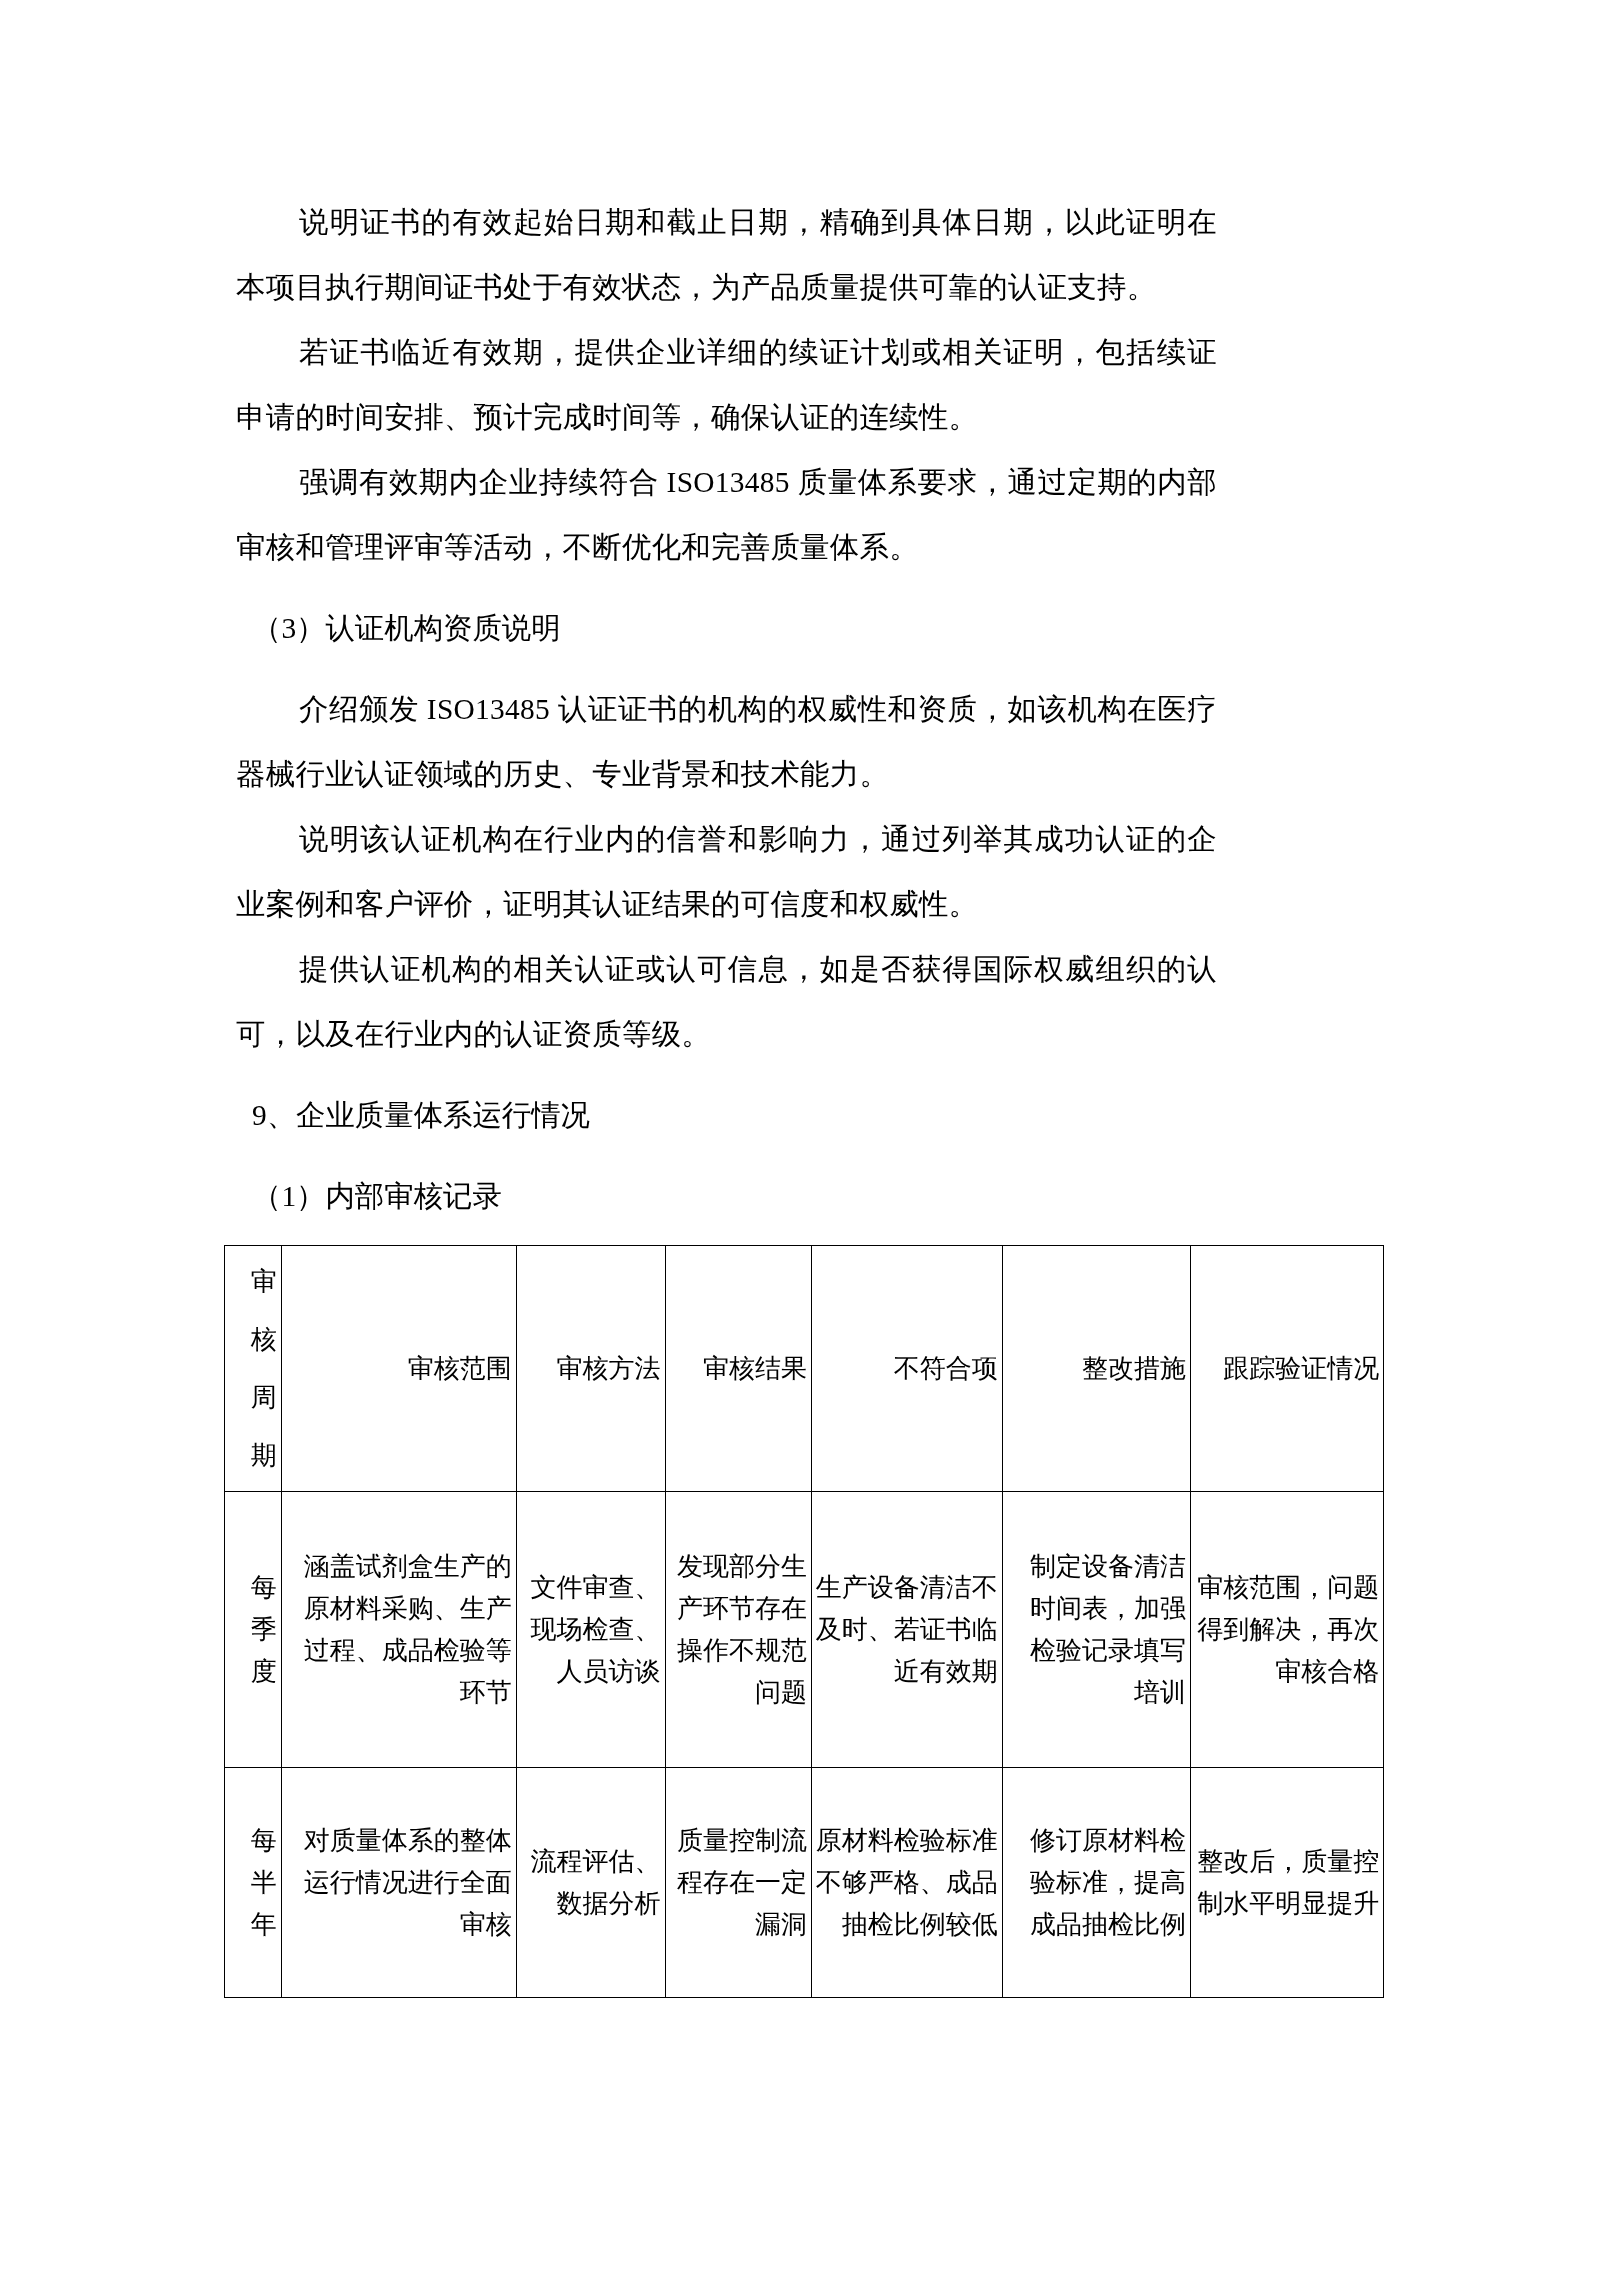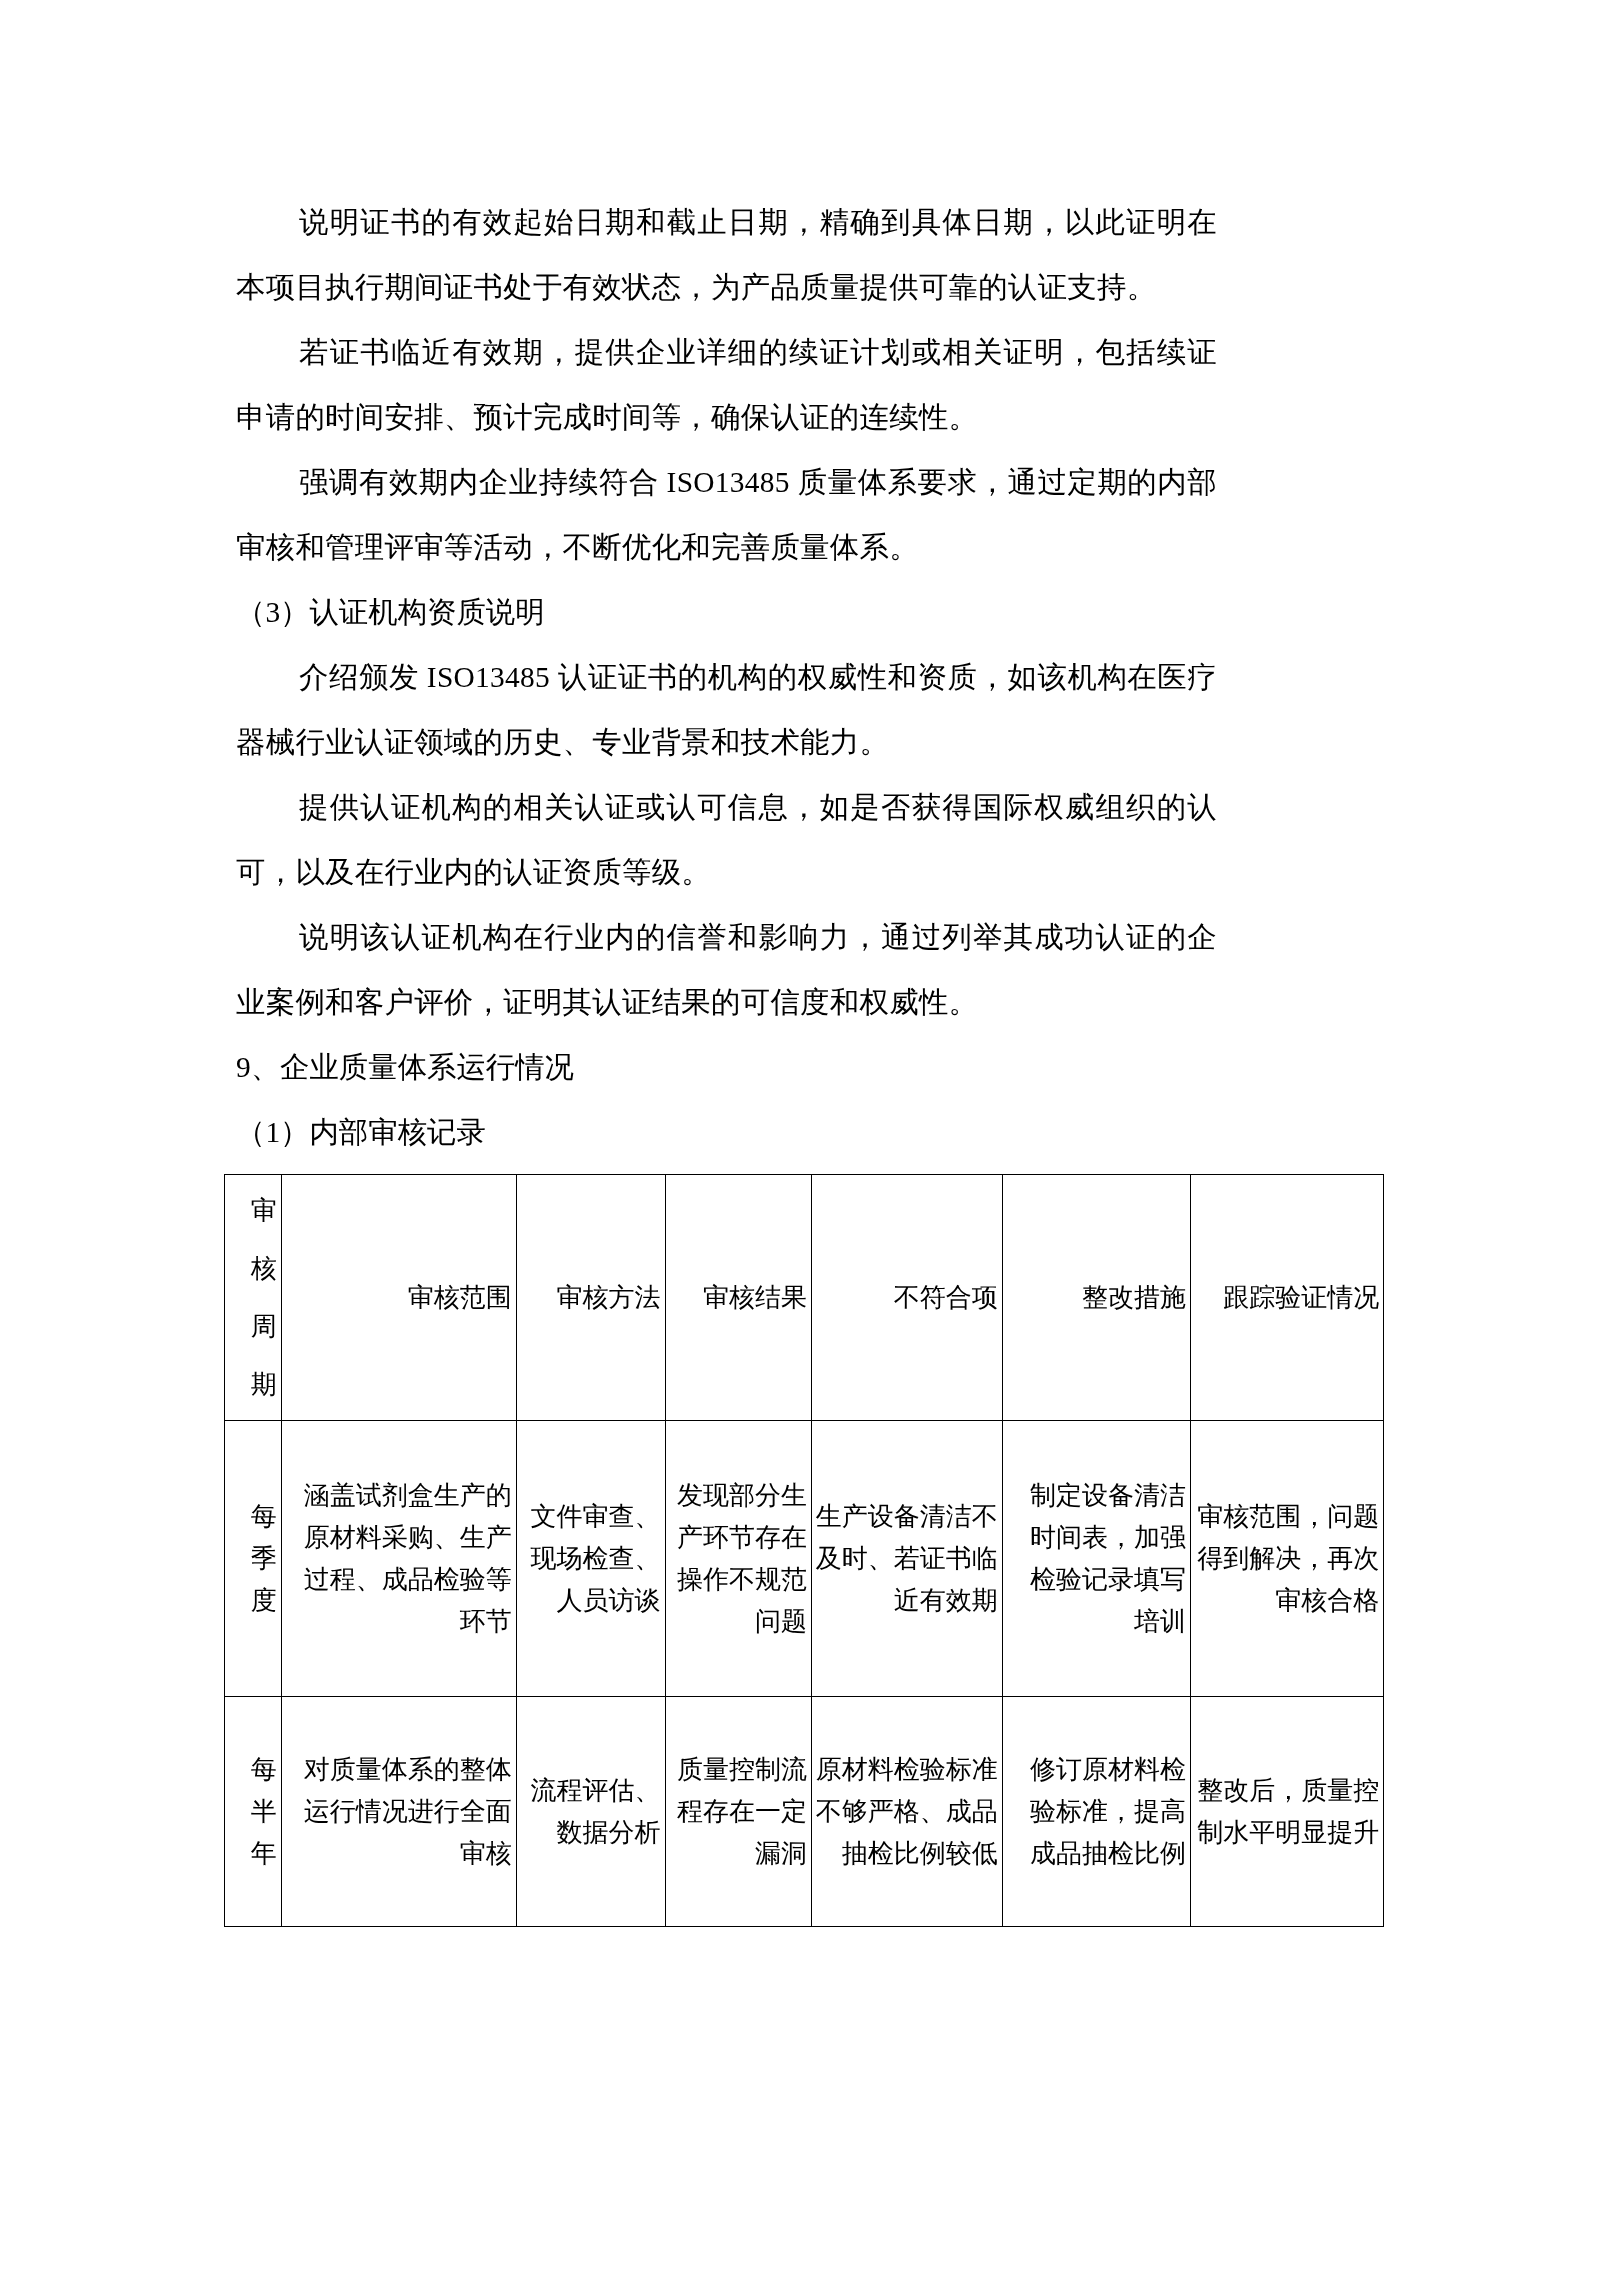--- a/index.html
+++ b/index.html
@@ -27,21 +27,21 @@
     text-justify: inter-ideograph;
     letter-spacing: 0.3px;
     margin: 0;
   }
   .body-text.indent {
     text-indent: 63px;
   }
   .heading {
     font-size: 29.4px;
     line-height: 65px;
-    margin: 0;
+    margin: 16px;
     text-align: left;
   }
   
   .audit-table-wrap {
     margin-top: 9.2px;
     margin-left: -11.8px;
   }
   table.audit-table {
     border-collapse: collapse;
     table-layout: fixed;
@@ -88,23 +88,23 @@
   <p class="body-text indent">说明证书的有效起始日期和截止日期，精确到具体日期，以此证明在本项目执行期间证书处于有效状态，为产品质量提供可靠的认证支持。</p>
 
   <p class="body-text indent">若证书临近有效期，提供企业详细的续证计划或相关证明，包括续证申请的时间安排、预计完成时间等，确保认证的连续性。</p>
 
   <p class="body-text indent">强调有效期内企业持续符合 ISO13485 质量体系要求，通过定期的内部审核和管理评审等活动，不断优化和完善质量体系。</p>
 
   <p class="heading">（3）认证机构资质说明</p>
 
   <p class="body-text indent">介绍颁发 ISO13485 认证证书的机构的权威性和资质，如该机构在医疗器械行业认证领域的历史、专业背景和技术能力。</p>
 
+  <p class="body-text indent">说明该认证机构在行业内的信誉和影响力，通过列举其成功认证的企业案例和客户评价，证明其认证结果的可信度和权威性。</p>
+
   <p class="body-text indent">提供认证机构的相关认证或认可信息，如是否获得国际权威组织的认可，以及在行业内的认证资质等级。</p>
-
-  <p class="body-text indent">说明该认证机构在行业内的信誉和影响力，通过列举其成功认证的企业案例和客户评价，证明其认证结果的可信度和权威性。</p>
 
   <p class="heading">9、企业质量体系运行情况</p>
 
   <p class="heading">（1）内部审核记录</p>
 
   <div class="audit-table-wrap">
     <table class="audit-table">
       <colgroup>
         <col class="c0">
           <col class="c1">

